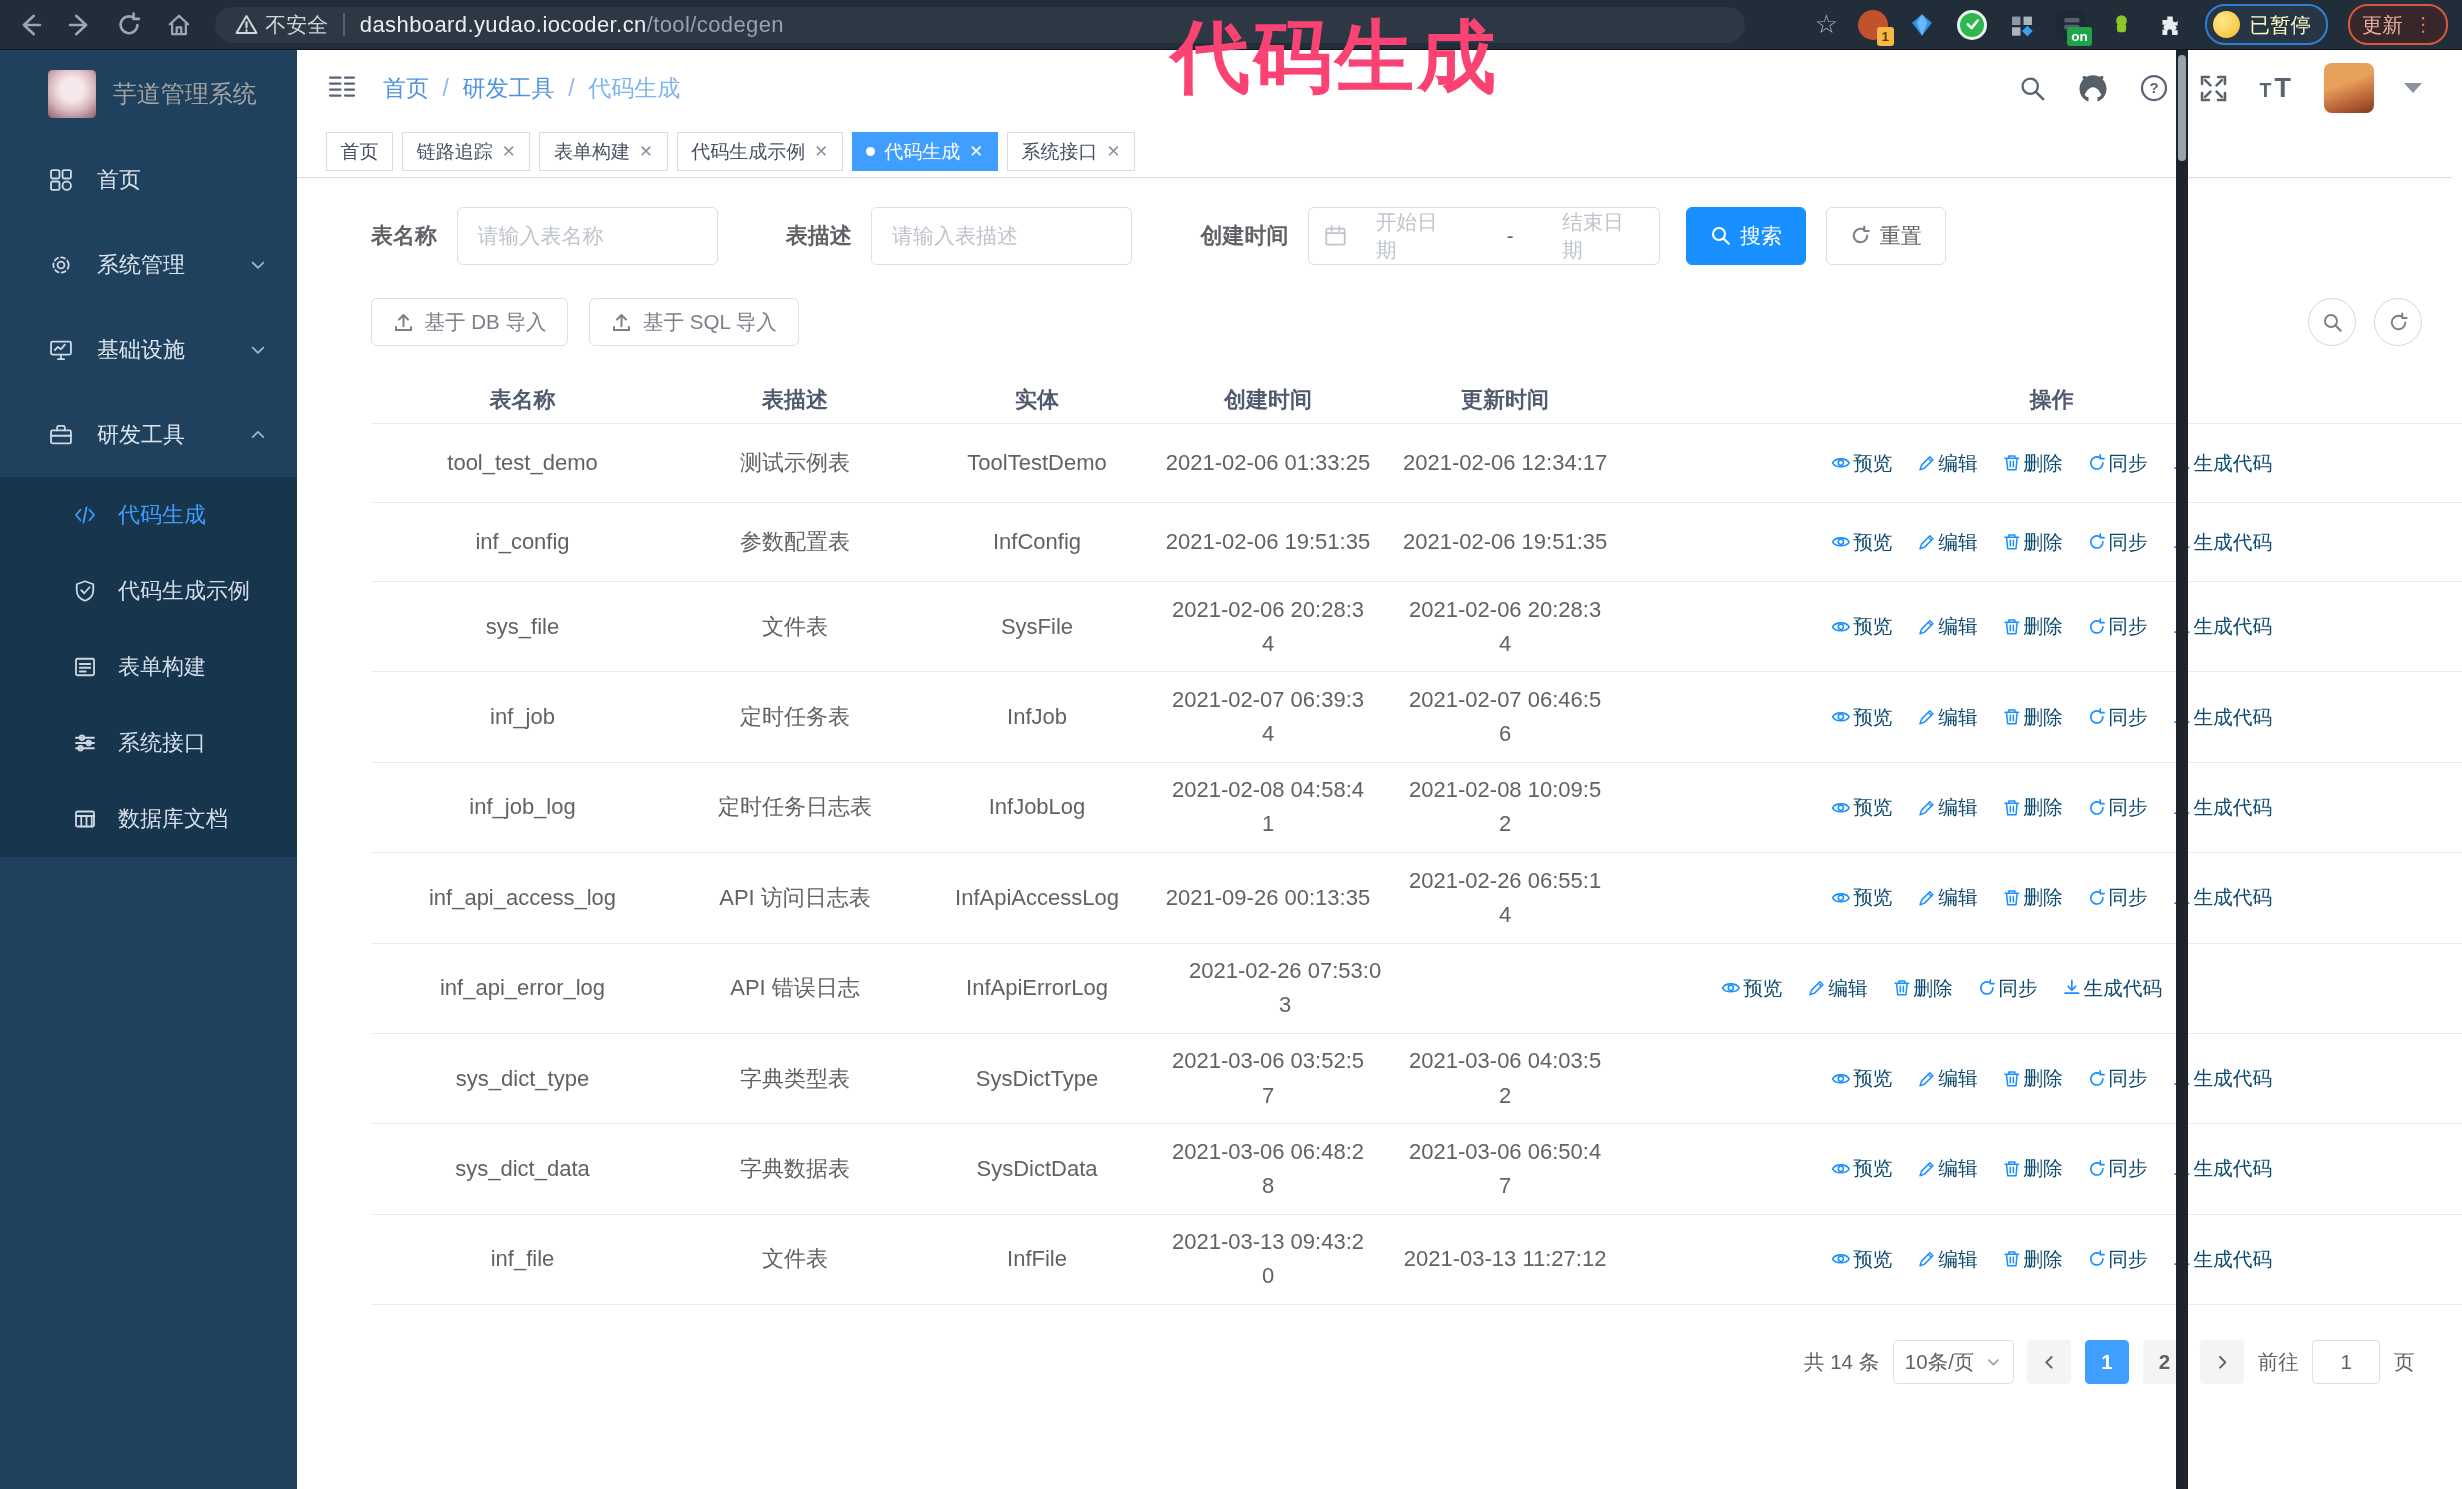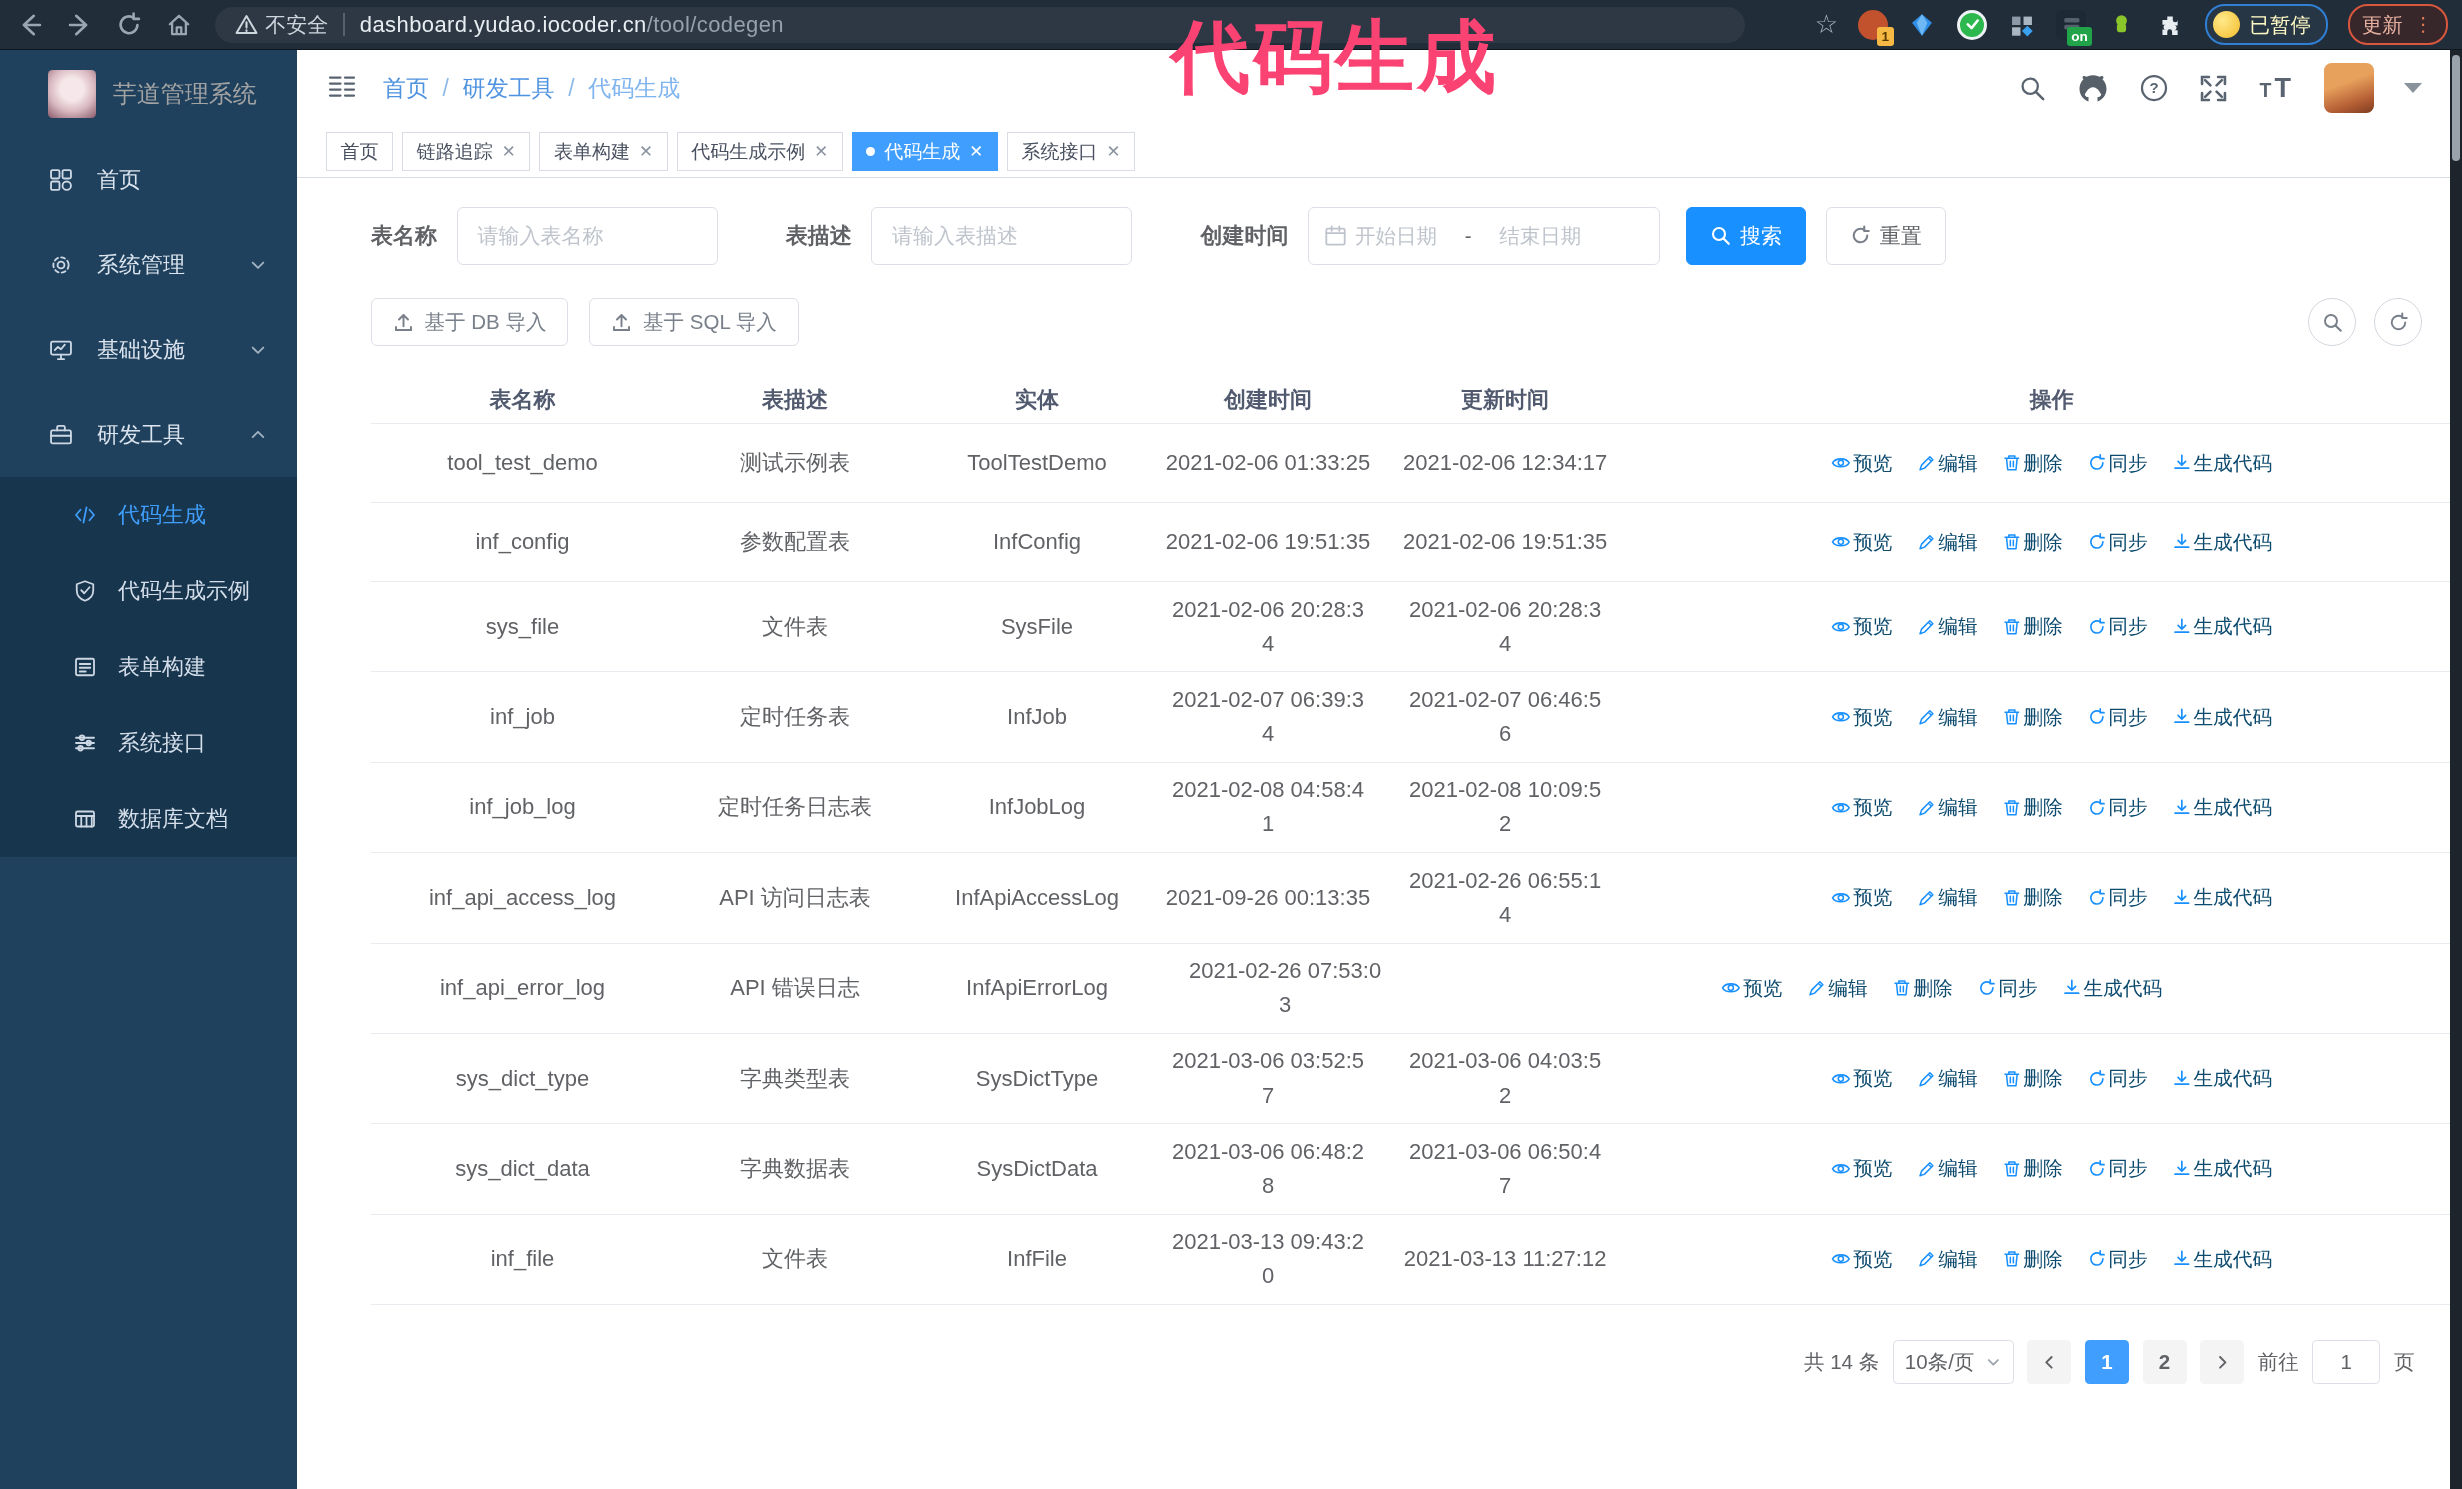--- a/index.html
+++ b/index.html
@@ -1,18 +1,18 @@
 <!DOCTYPE html>
 <html style="font-size:12px"><head>
 <meta charset="utf-8">
 <style>
   * { margin:0; padding:0; box-sizing:border-box; }
   html,body { width:2462px; height:1490px; overflow:hidden; background:#fff;
     font-family:"Liberation Sans", sans-serif; }
-  .stage { position:relative; width:2462px; height:1490px; }
+  .stage { position:relative; width:2188px; height:1490px; }
 
   
   .chrome { position:absolute; top:0; left:0; width:2462px; height:50px;
     background:#222d3a; display:flex; align-items:center; border-bottom:1.5px solid #10161d; }
   .nav-ico { width:39px; height:39px; display:flex; align-items:center; justify-content:center;
     margin-left:10.6px; color:#9aa6b2; }
   .url-pill { height:36px; flex:0 0 1530px; margin-left:16.7px; background:#2d3844;
     border-radius:18px; display:flex; align-items:center; padding:0 19.7px; color:#c6cfd8; }
   .url-pill .warn { display:flex; align-items:center; gap:7.6px; font-size:21px; color:#cdd5dd; }
   .url-sep { width:1.5px; height:23px; background:#55616d; margin:0 15px; }
@@ -79,21 +79,21 @@
   .content { padding:27px 30px 0 30px;margin-left:44px; }
 
   
   .form-row { display:flex; align-items:center; height:61px; }
   .f-label { font-size:22px; color:#606266; font-weight:600; margin-right:19.7px; }
   .f-input { width:261px; height:58px; border:1.5px solid #dcdfe6; border-radius:6px;
     font-size:21px; color:#606266; padding:0 19.7px; outline:none; background:#fff; }
   .f-input::placeholder { color:#bfc4cc; }
   .gap { width:68px; }
   .daterange { width:352px; height:58px; border:1.5px solid #dcdfe6; border-radius:6px;
-    display:flex; align-items:center; padding:0 15px; gap:8px; color:#bfc4cc; font-size:20.5px; }
+    display:flex; align-items:center; padding:0 15px; gap:29px; color:#bfc4cc; font-size:20.5px; }
   .daterange .sep { color:#606266; }
   .btn { height:58px; border-radius:6px; display:flex; align-items:center; gap:9px;
     font-size:21px; padding:0 23px; cursor:pointer; border:1.5px solid #dcdfe6; background:#fff; color:#606266; }
   .btn.primary { background:#1890ff; border-color:#1890ff; color:#fff; }
   .btn-row { margin-top:32px; display:flex; align-items:center; }
   .plain-btn { height:48px; border:1.5px solid #dcdfe6; background:#fff; border-radius:6px;
     display:flex; align-items:center; gap:10.6px; font-size:20.5px; color:#79808a; padding:0 21px; cursor:pointer; }
   .circle-btns { margin-left:auto; display:flex; gap:18px; }
   .circle-btn { width:48px; height:48px; border-radius:50%; border:1.5px solid #d3d7de;
     background:#fff; display:flex; align-items:center; justify-content:center; cursor:pointer; }

